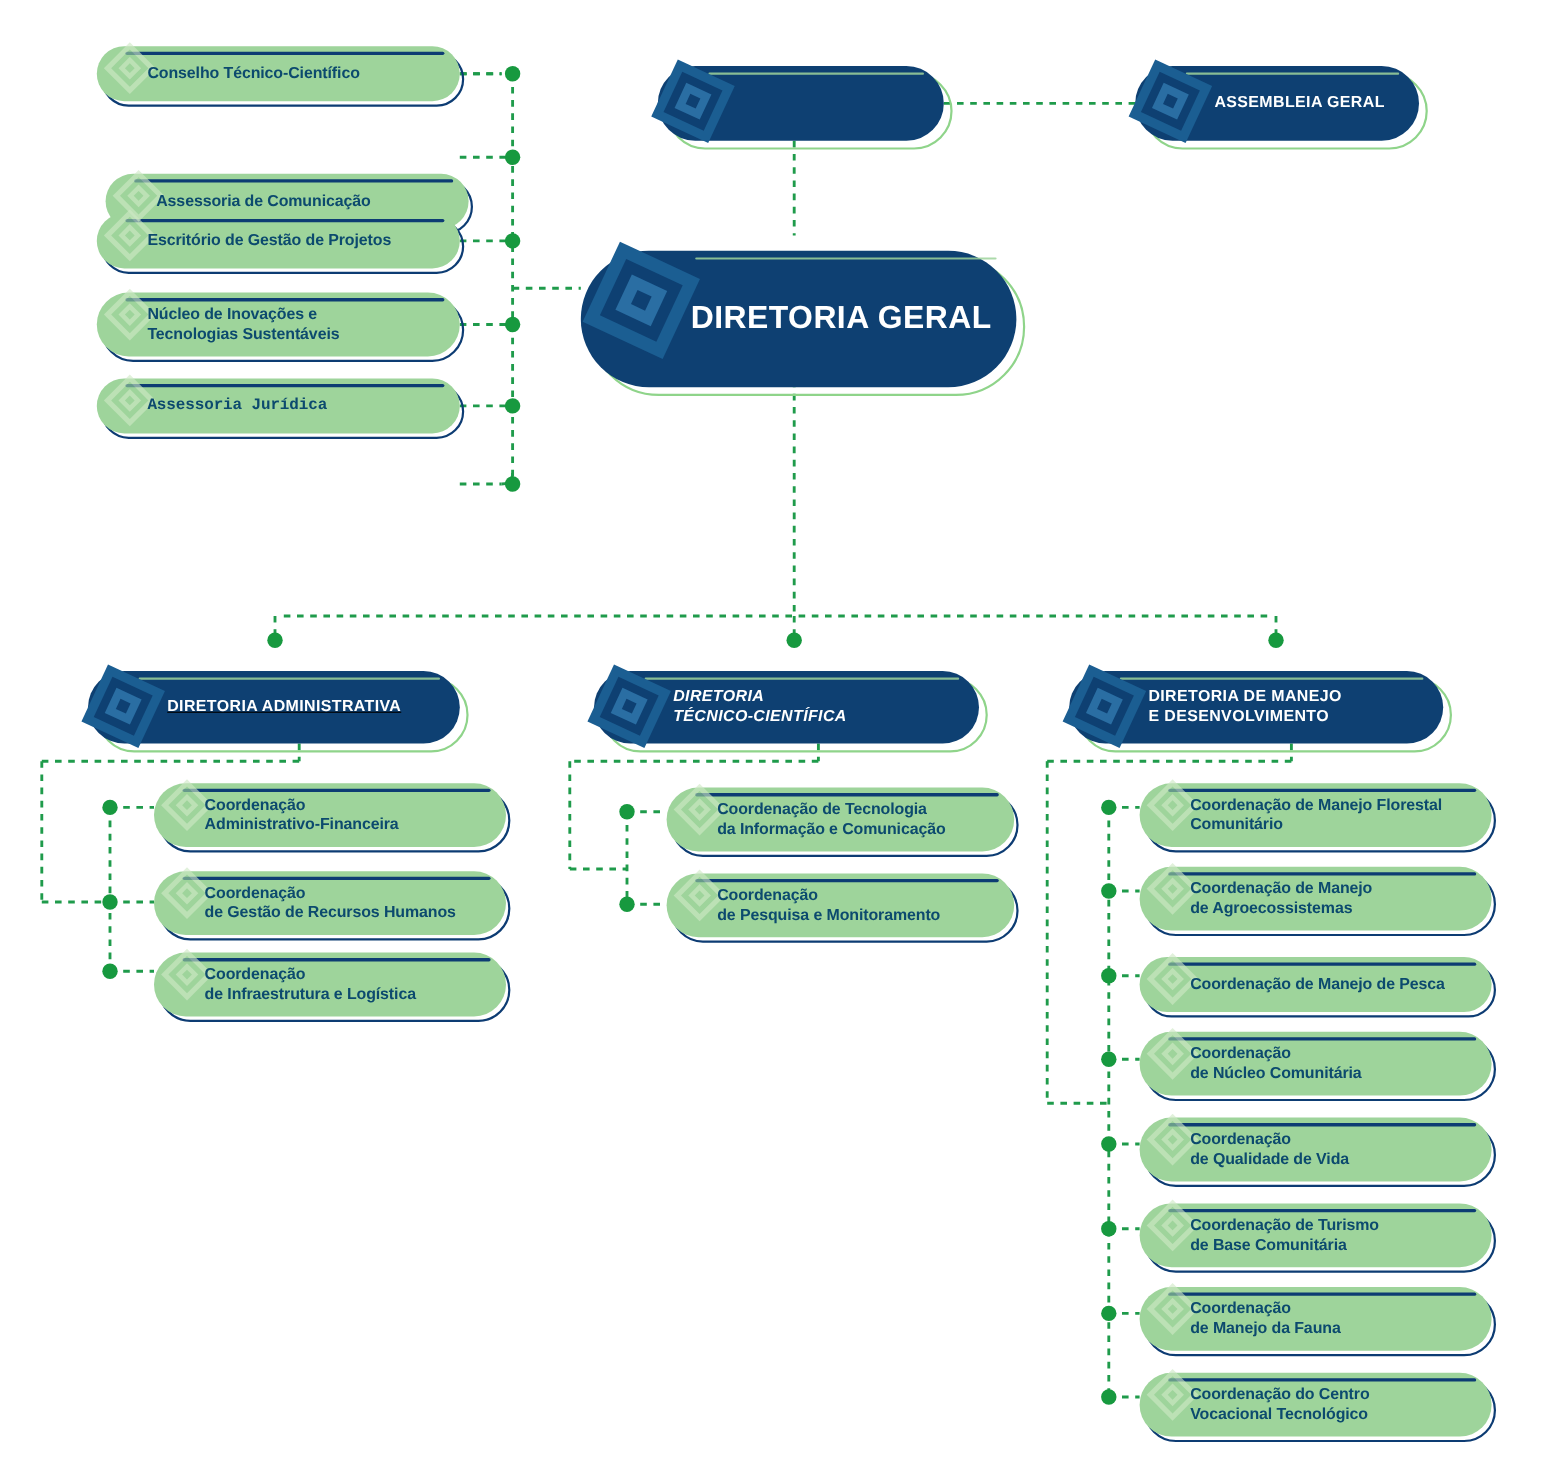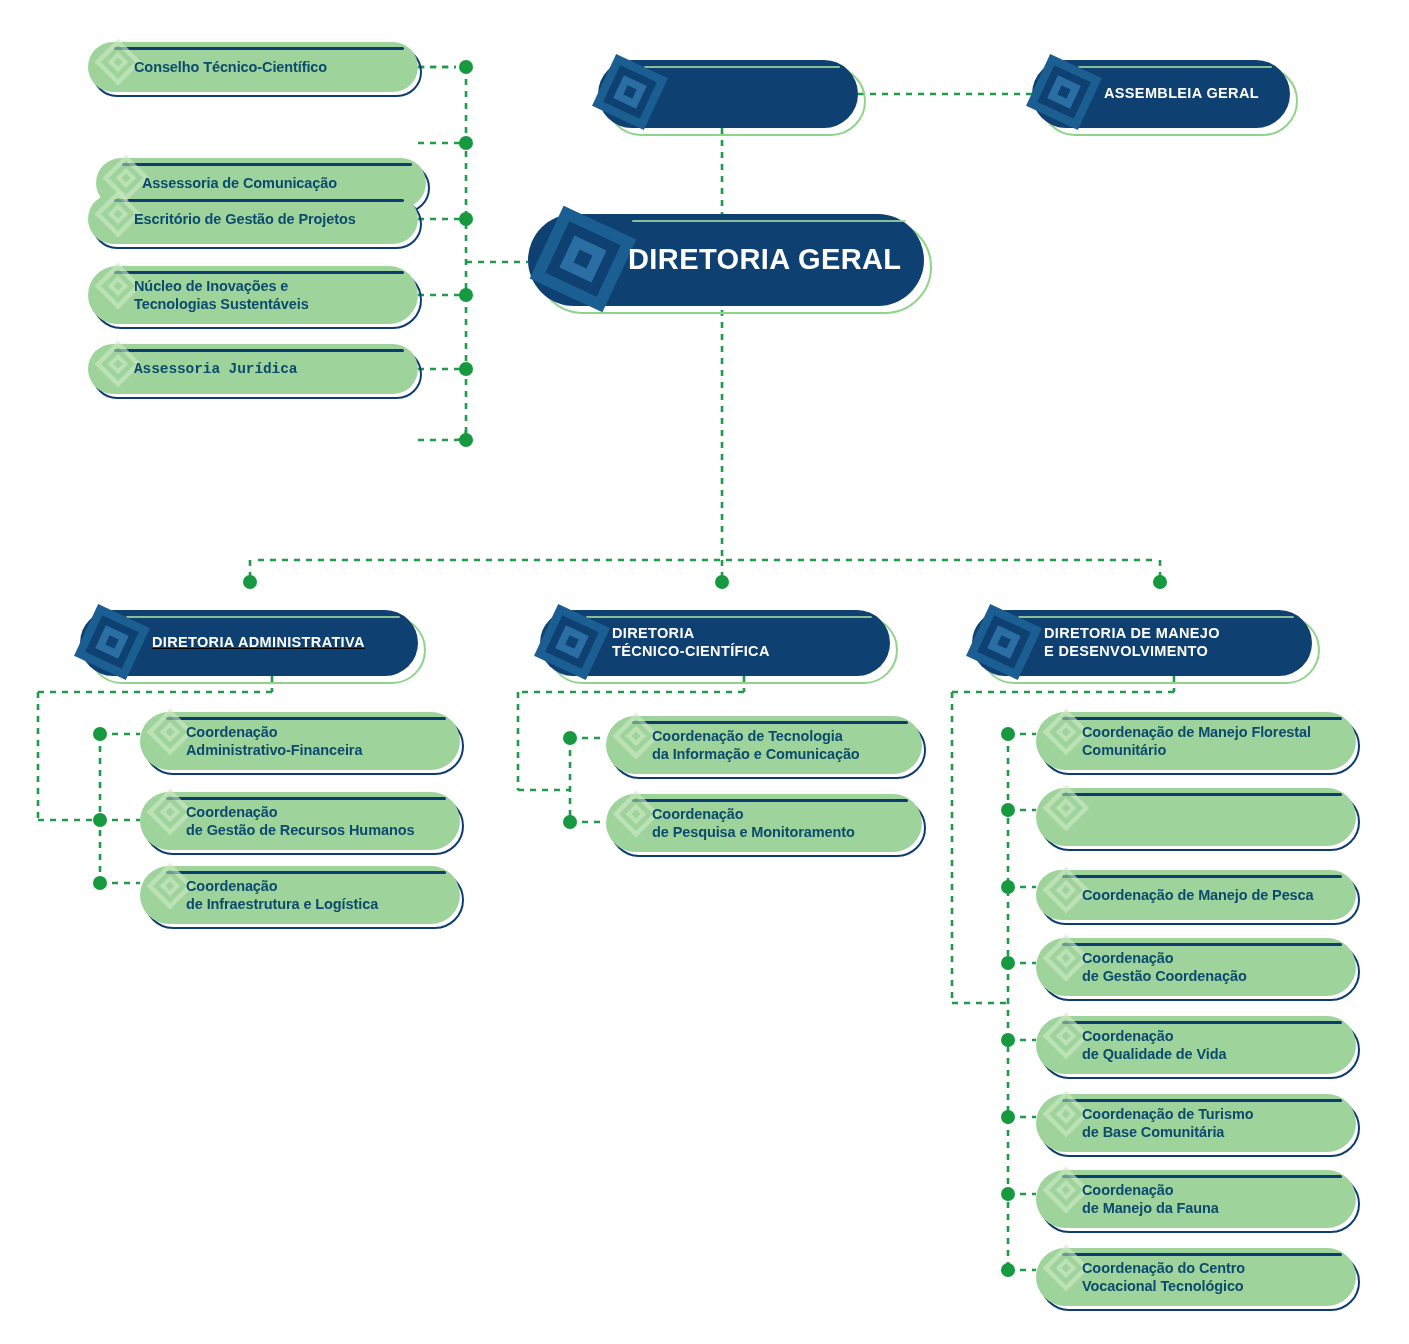--- a/index.html
+++ b/index.html
@@ -251,21 +251,21 @@
       <g transform="translate(50 50) rotate(-20)">
         <rect x="-34" y="-34" width="68" height="68" transform="rotate(45)" fill="#1b5e92"></rect>
         <rect x="-24" y="-24" width="48" height="48" transform="rotate(45)" fill="#0e4072"></rect>
         <rect x="-15" y="-15" width="30" height="30" transform="rotate(45)" fill="#2a6ea3"></rect>
         <rect x="-6" y="-6" width="12" height="12" transform="rotate(45)" fill="#0e4072"></rect>
       </g>
     </svg>
     <div class="label">ASSEMBLEIA GERAL</div>
   </div>
 
-  <div class="box bbox hero" style="left:528px;top:214px;width:396px;height:92px;">
+  <div class="box bbox hero" style="left:528px;top:228px;width:396px;height:124px;">
     <div class="glow"></div>
     <div class="body"></div>
     <div class="topline"></div>
     <svg class="dia" viewBox="0 0 100 100">
       <g transform="translate(50 50) rotate(-20)">
         <rect x="-34" y="-34" width="68" height="68" transform="rotate(45)" fill="#1b5e92"></rect>
         <rect x="-24" y="-24" width="48" height="48" transform="rotate(45)" fill="#0e4072"></rect>
         <rect x="-15" y="-15" width="30" height="30" transform="rotate(45)" fill="#2a6ea3"></rect>
         <rect x="-6" y="-6" width="12" height="12" transform="rotate(45)" fill="#0e4072"></rect>
       </g>
@@ -414,21 +414,21 @@
         <rect x="-14" y="-14" width="28" height="28" transform="rotate(45)" fill="#cfe9c6"></rect>
         <rect x="-6" y="-6" width="12" height="12" transform="rotate(45)" fill="#9ed49b"></rect>
       </g>
     </svg>
     <div class="label">
       <span>Coordenação</span><br>
       <span>de Infraestrutura e Logística</span>
     </div>
   </div>
 
-  <div class="box bbox" style="left:540px;top:610px;width:350px;height:66px;">
+  <div class="box bbox" style="left:540px;top:610px;width:350px;height:66px;font-style:italic;">
     <div class="glow"></div>
     <div class="body"></div>
     <div class="topline"></div>
     <svg class="dia" viewBox="0 0 100 100">
       <g transform="translate(50 50) rotate(-20)">
         <rect x="-34" y="-34" width="68" height="68" transform="rotate(45)" fill="#1b5e92"></rect>
         <rect x="-24" y="-24" width="48" height="48" transform="rotate(45)" fill="#0e4072"></rect>
         <rect x="-15" y="-15" width="30" height="30" transform="rotate(45)" fill="#2a6ea3"></rect>
         <rect x="-6" y="-6" width="12" height="12" transform="rotate(45)" fill="#0e4072"></rect>
       </g>
@@ -516,20 +516,24 @@
     <div class="body"></div>
     <div class="topline"></div>
     <svg class="dia" viewBox="0 0 100 100">
       <g transform="translate(50 50)">
         <rect x="-32" y="-32" width="64" height="64" transform="rotate(45)" fill="#cfe9c6"></rect>
         <rect x="-23" y="-23" width="46" height="46" transform="rotate(45)" fill="#9ed49b"></rect>
         <rect x="-14" y="-14" width="28" height="28" transform="rotate(45)" fill="#cfe9c6"></rect>
         <rect x="-6" y="-6" width="12" height="12" transform="rotate(45)" fill="#9ed49b"></rect>
       </g>
     </svg>
+    <div class="label">
+      <span>Coordenação de Manejo</span><br>
+      <span>de Agroecossistemas</span>
+    </div>
   </div>
 
   <div class="box gbox" style="left:1036px;top:870px;width:320px;height:50px;">
     <div class="frame"></div>
     <div class="body"></div>
     <div class="topline"></div>
     <svg class="dia" viewBox="0 0 100 100">
       <g transform="translate(50 50)">
         <rect x="-32" y="-32" width="64" height="64" transform="rotate(45)" fill="#cfe9c6"></rect>
         <rect x="-23" y="-23" width="46" height="46" transform="rotate(45)" fill="#9ed49b"></rect>
@@ -547,21 +551,21 @@
     <svg class="dia" viewBox="0 0 100 100">
       <g transform="translate(50 50)">
         <rect x="-32" y="-32" width="64" height="64" transform="rotate(45)" fill="#cfe9c6"></rect>
         <rect x="-23" y="-23" width="46" height="46" transform="rotate(45)" fill="#9ed49b"></rect>
         <rect x="-14" y="-14" width="28" height="28" transform="rotate(45)" fill="#cfe9c6"></rect>
         <rect x="-6" y="-6" width="12" height="12" transform="rotate(45)" fill="#9ed49b"></rect>
       </g>
     </svg>
     <div class="label">
       <span>Coordenação</span><br>
-      <span>de Gestão Coordenação</span>
+      <span>de Núcleo Comunitária</span>
     </div>
   </div>
 
   <div class="box gbox" style="left:1036px;top:1016px;width:320px;height:58px;">
     <div class="frame"></div>
     <div class="body"></div>
     <div class="topline"></div>
     <svg class="dia" viewBox="0 0 100 100">
       <g transform="translate(50 50)">
         <rect x="-32" y="-32" width="64" height="64" transform="rotate(45)" fill="#cfe9c6"></rect>

